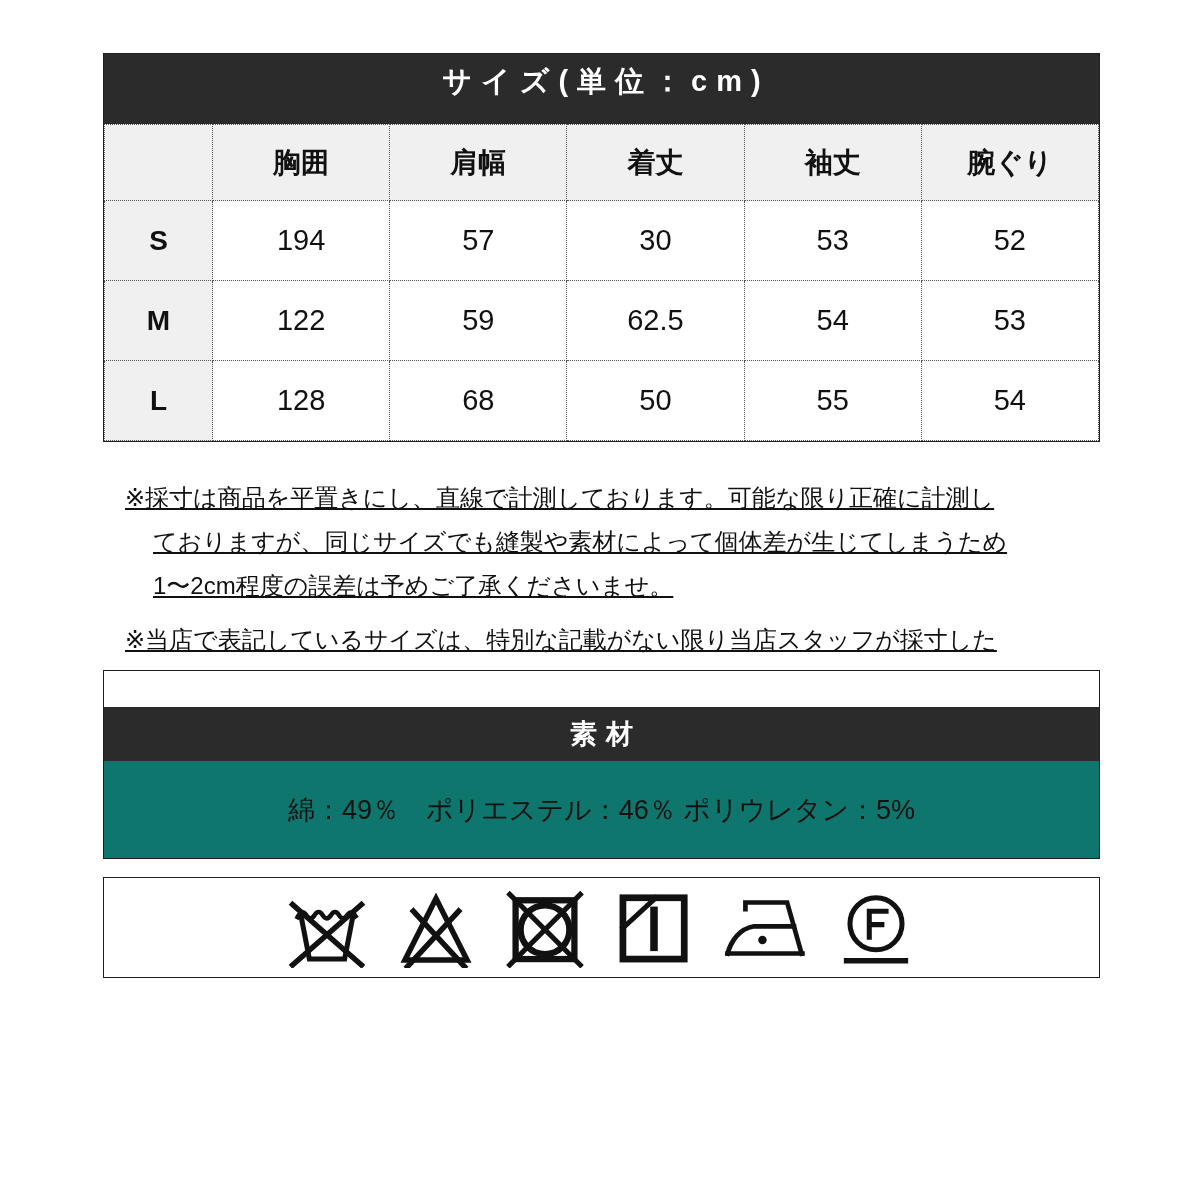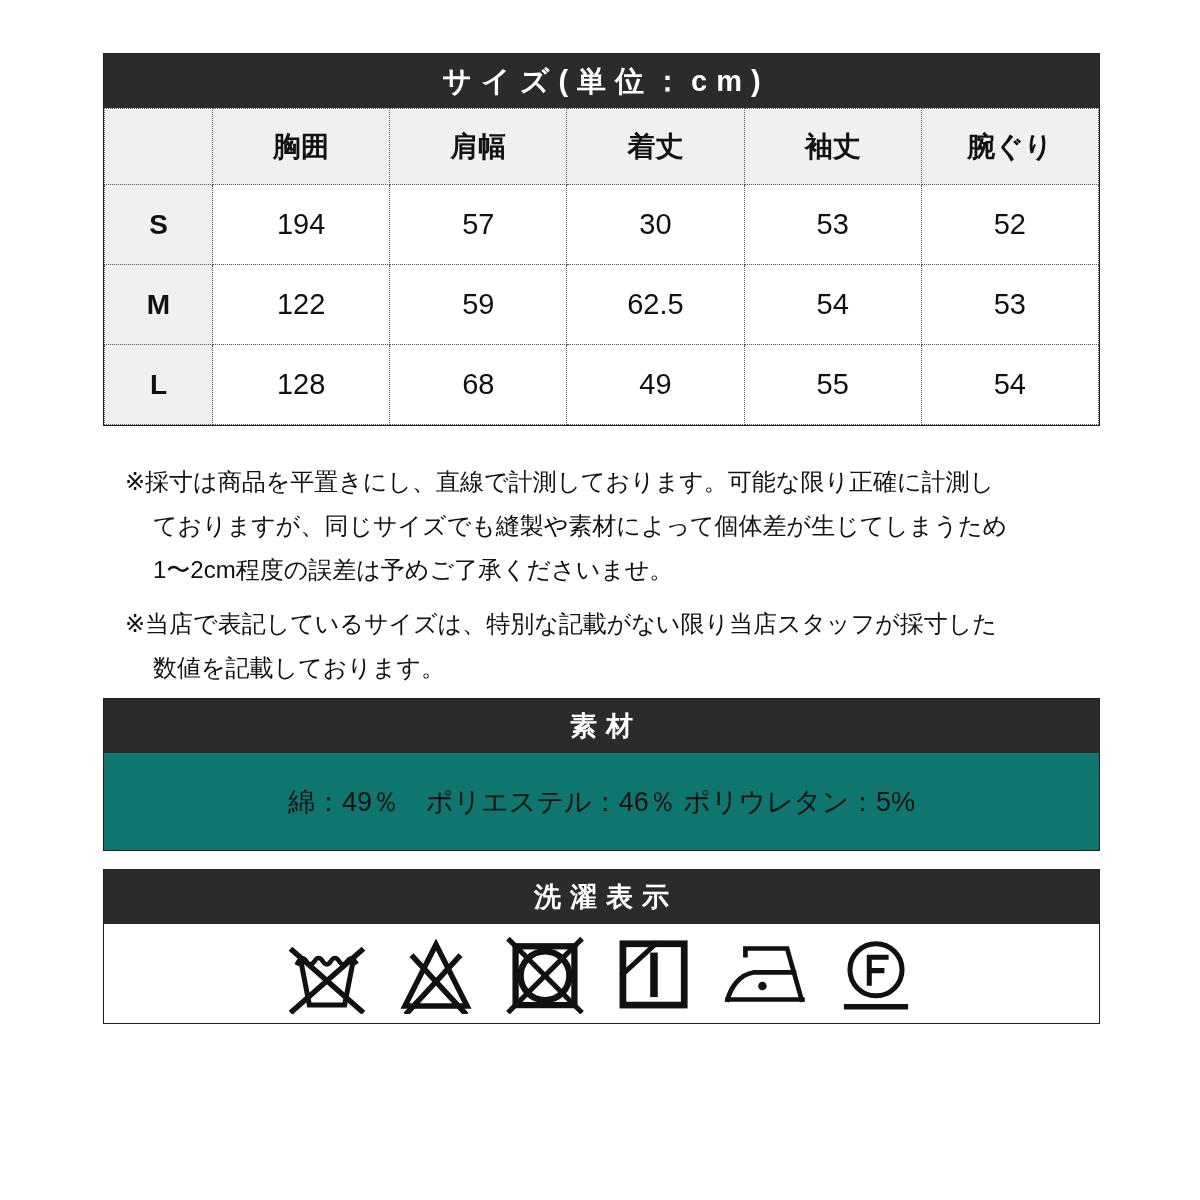--- a/index.html
+++ b/index.html
@@ -21,21 +21,21 @@
   }
   .bar-header {
     background: #2b2b2b;
     color: #ffffff;
     font-weight: bold;
     text-align: center;
     letter-spacing: 9px;
     padding-left: 9px;
   }
   .size-section .bar-header {
-    height: 54px;
+    height: 70px;
     line-height: 54px;
     font-size: 29px;
   }
   table.size-table {
     width: 100%;
     border-collapse: collapse;
     table-layout: fixed;
   }
   table.size-table th, table.size-table td {
     border: 1px dotted #555;
@@ -49,34 +49,36 @@
   table.size-table tr.head-row th { background: #f0f0f0; font-weight: bold; font-size: 28px; }
   table.size-table td.size-cell { background: #f0f0f0; font-weight: bold; font-size: 28px; }
   table.size-table td.val-cell { background: #ffffff; font-weight: normal; }
 
   
   .notes {
     margin-left: 22px;
     font-size: 24px;
     line-height: 44px;
     color: #111;
+    text-decoration: underline;
   }
   .note { padding-left: 28px; }
   .note .line-first { margin-left: -28px; }
   .note-1 { margin-top: 34px; }
   .note-2 { margin-top: 10px; }
 
   
   .boxed {
     border: 1px solid #1f1f1f;
   }
   .boxed .bar-header {
     height: 54px;
     line-height: 54px;
     font-size: 27px;
+    margin-top: 36px;
   }
   .material-box { margin-top: 8px; }
   .material-body {
     height: 97px;
     display: flex;
     align-items: center;
     justify-content: center;
     font-size: 27px;
     background: #0f766e;
   }
@@ -129,47 +131,45 @@
           <td class="val-cell">122</td>
           <td class="val-cell">59</td>
           <td class="val-cell">62.5</td>
           <td class="val-cell">54</td>
           <td class="val-cell">53</td>
         </tr>
         <tr class="body-row">
           <td class="size-cell">L</td>
           <td class="val-cell">128</td>
           <td class="val-cell">68</td>
-          <td class="val-cell">49</td>
+          <td class="val-cell">50</td>
           <td class="val-cell">55</td>
           <td class="val-cell">54</td>
         </tr>
       </tbody>
     </table>
   </div>
 
   <div class="notes">
     <div class="note note-1">
       <div class="line-first">※採寸は商品を平置きにし、直線で計測しております。可能な限り正確に計測し</div>
       <div>ておりますが、同じサイズでも縫製や素材によって個体差が生じてしまうため</div>
       <div>1〜2cm程度の誤差は予めご了承くださいませ。</div>
     </div>
     <div class="note note-2">
       <div class="line-first">※当店で表記しているサイズは、特別な記載がない限り当店スタッフが採寸した</div>
-      <div>数値を記載しております。</div>
     </div>
   </div>
 
   <div class="boxed material-box">
     <div class="bar-header">素材</div>
     <div class="material-body">綿：49％　ポリエステル：46％ ポリウレタン：5%</div>
   </div>
 
   <div class="boxed care-box">
-    <div class="bar-header">洗濯表示</div>
     <div class="care-body">
 
       <svg class="care-icon" width="84" height="80" viewBox="0 0 100 94" fill="none" stroke="#111" stroke-width="6" stroke-linecap="square">
         <path d="M19,32 L29,84 L71,84 L81,32"></path>
         <path d="M15,34 Q20,24 25.5,32 Q30,39 35,32 Q40,24 45,32 Q49.5,39 54.5,32 Q59.5,24 64.5,32 Q69,39 74,32 Q78.5,25 84,33" stroke-width="5.5"></path>
         <path d="M9,19 L91,91 M91,19 L9,91" stroke-width="6.5"></path>
       </svg>
 
       <svg class="care-icon" width="84" height="80" viewBox="0 0 100 94" fill="none" stroke="#111" stroke-width="6.5" stroke-linecap="square">
         <path d="M50,12 L13,85 L87,85 Z" stroke-linejoin="miter"></path>

